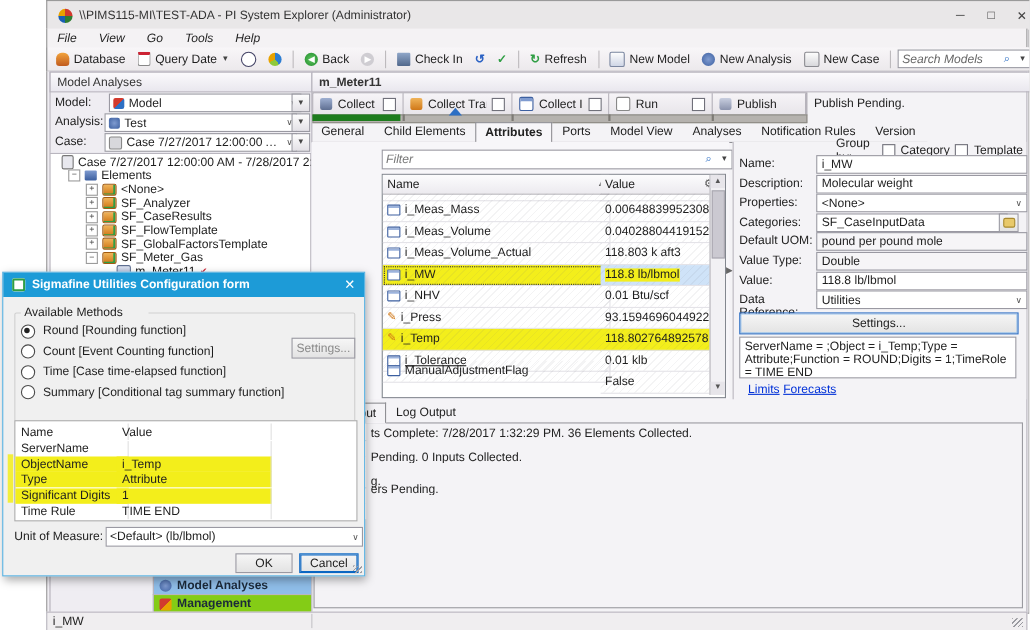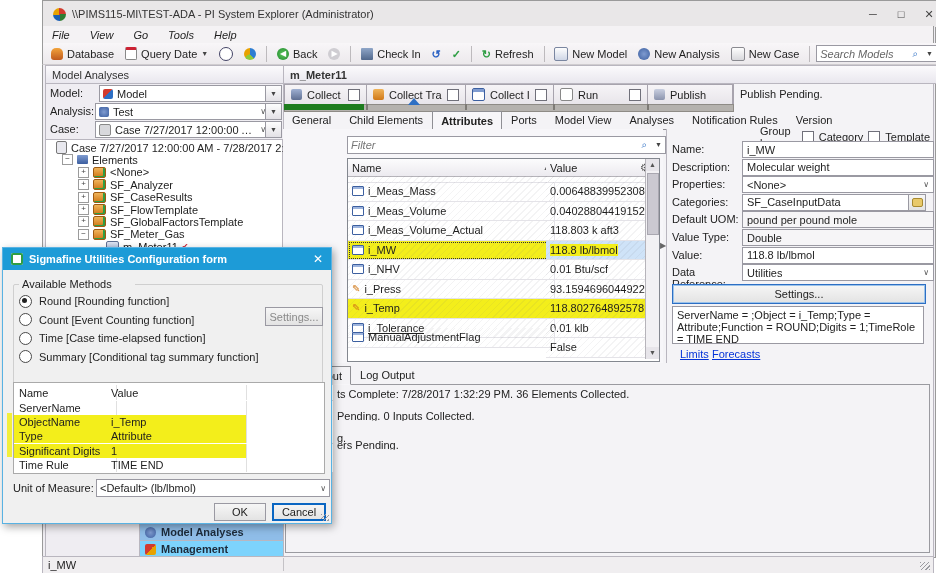--- a/index.html
+++ b/index.html
@@ -200,21 +200,21 @@
     <div class="tree-row" style="left: 106px; top: 240.2px; width: 220px; height: 13px;">
       <div class="ic" style="background: linear-gradient(rgb(223, 229, 242), rgb(159, 176, 210)); border: 1px solid rgb(95, 111, 146); width: 11px; height: 9px;"></div>
       <div style="text-decoration: underline; color: rgb(17, 17, 17);">m_Meter11</div>
       <div class="glyph" style="color: rgb(204, 34, 51); font-size: 8px;">✔</div>
     </div>
     <div class="abs" style="left: 45px; top: 522px; width: 93px; height: 34px; background: rgb(239, 237, 242); border: 1px solid rgb(185, 182, 191);"></div>
     <div class="abs" style="left: 139px; top: 523px; width: 142px; height: 16px; display: flex; align-items: center; gap: 5px; padding-left: 5px; border: 1px solid rgb(185, 182, 191); background: rgb(143, 189, 232);">
       <div class="ic" style="background: radial-gradient(rgb(127, 155, 208), rgb(60, 95, 160)); border-radius: 50%; width: 11px; height: 11px;"></div>
       <div style="font-weight: bold; color: rgb(28, 42, 58);">Model Analyses</div>
     </div>
-    <div class="abs" style="left: 139px; top: 540px; width: 142px; height: 16px; display: flex; align-items: center; gap: 5px; padding-left: 5px; border: 1px solid rgb(185, 182, 191); background: #7dd3fc;">
+    <div class="abs" style="left: 139px; top: 540px; width: 142px; height: 16px; display: flex; align-items: center; gap: 5px; padding-left: 5px; border: 1px solid rgb(185, 182, 191); background: #84cc16;">
       <div class="ic" style="background: linear-gradient(135deg, rgb(210, 58, 46) 50%, rgb(232, 162, 0) 50%); width: 11px; height: 11px;"></div>
       <div style="font-weight: bold; color: rgb(28, 42, 58);">Management</div>
     </div>
     <div class="abs" style="left: 283px; top: 65px; width: 649px; height: 491px; background: rgb(244, 243, 246); border: 1px solid rgb(185, 182, 191);"></div>
     <div class="hdr" style="left: 283px; top: 65px; width: 649px; height: 17px;">
       <div style="font-weight: bold;">m_Meter11</div>
     </div>
     <div class="abs" style="left: 284px; top: 84px; width: 448px; height: 19px; display: flex; border: 1px solid rgb(167, 163, 173);">
       <div class="seg-btn" style="width: 82px; box-sizing: border-box;">
         <div class="ic" style="background: linear-gradient(rgb(159, 176, 210), rgb(95, 111, 146)); width: 11px; height: 11px;"></div>

